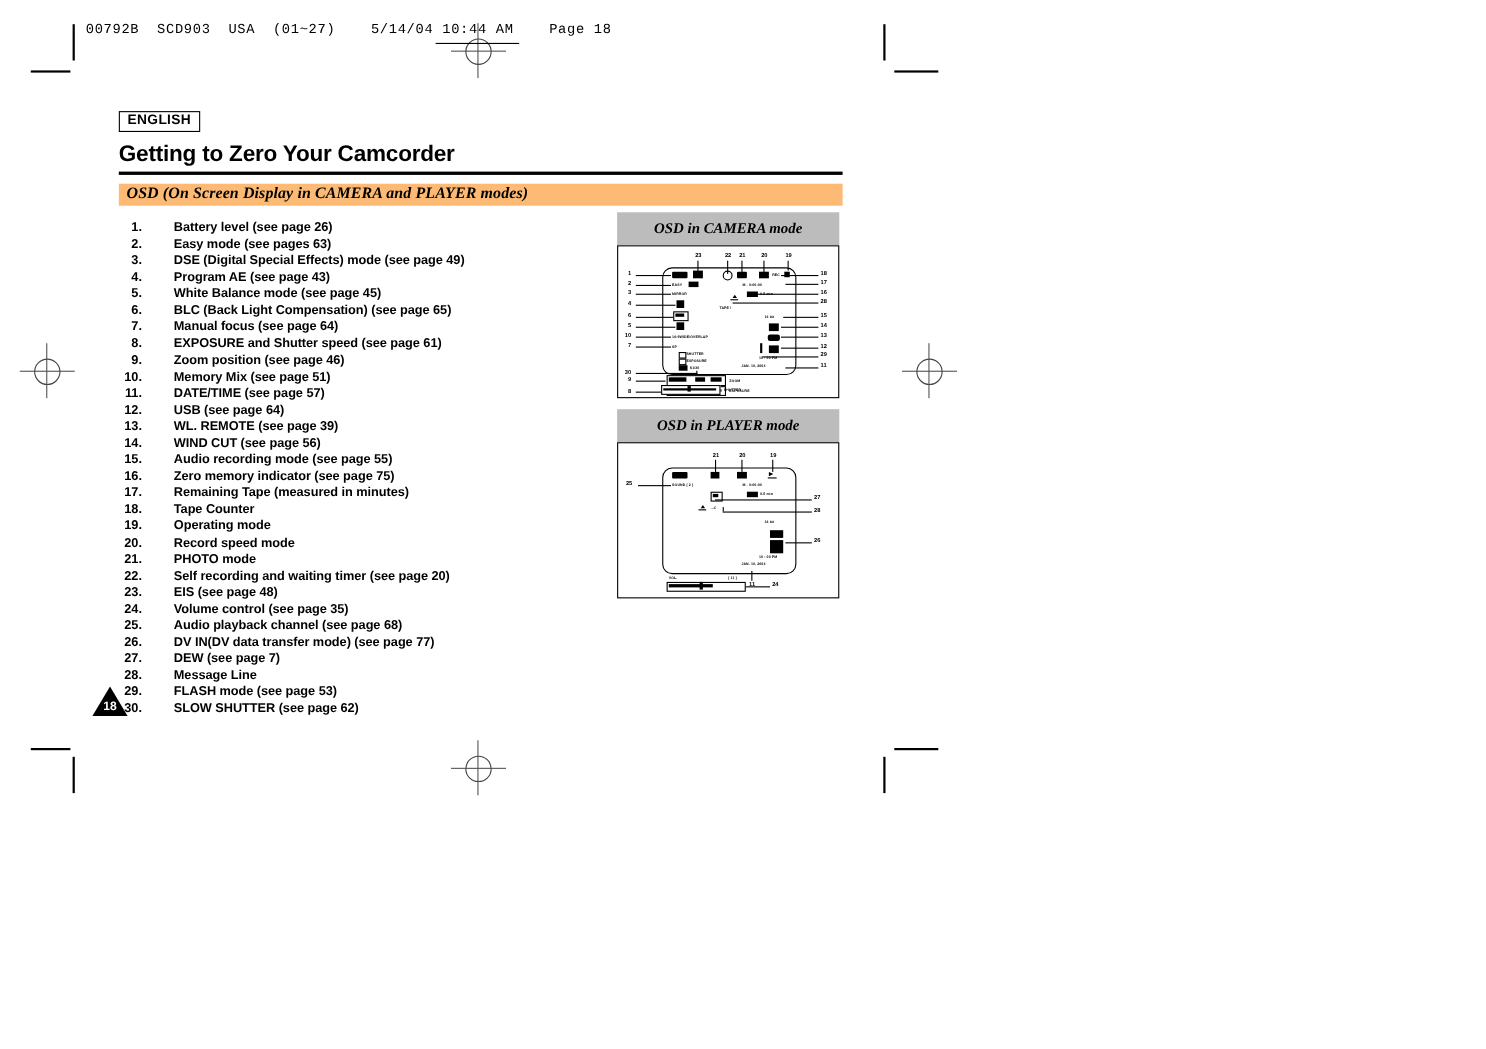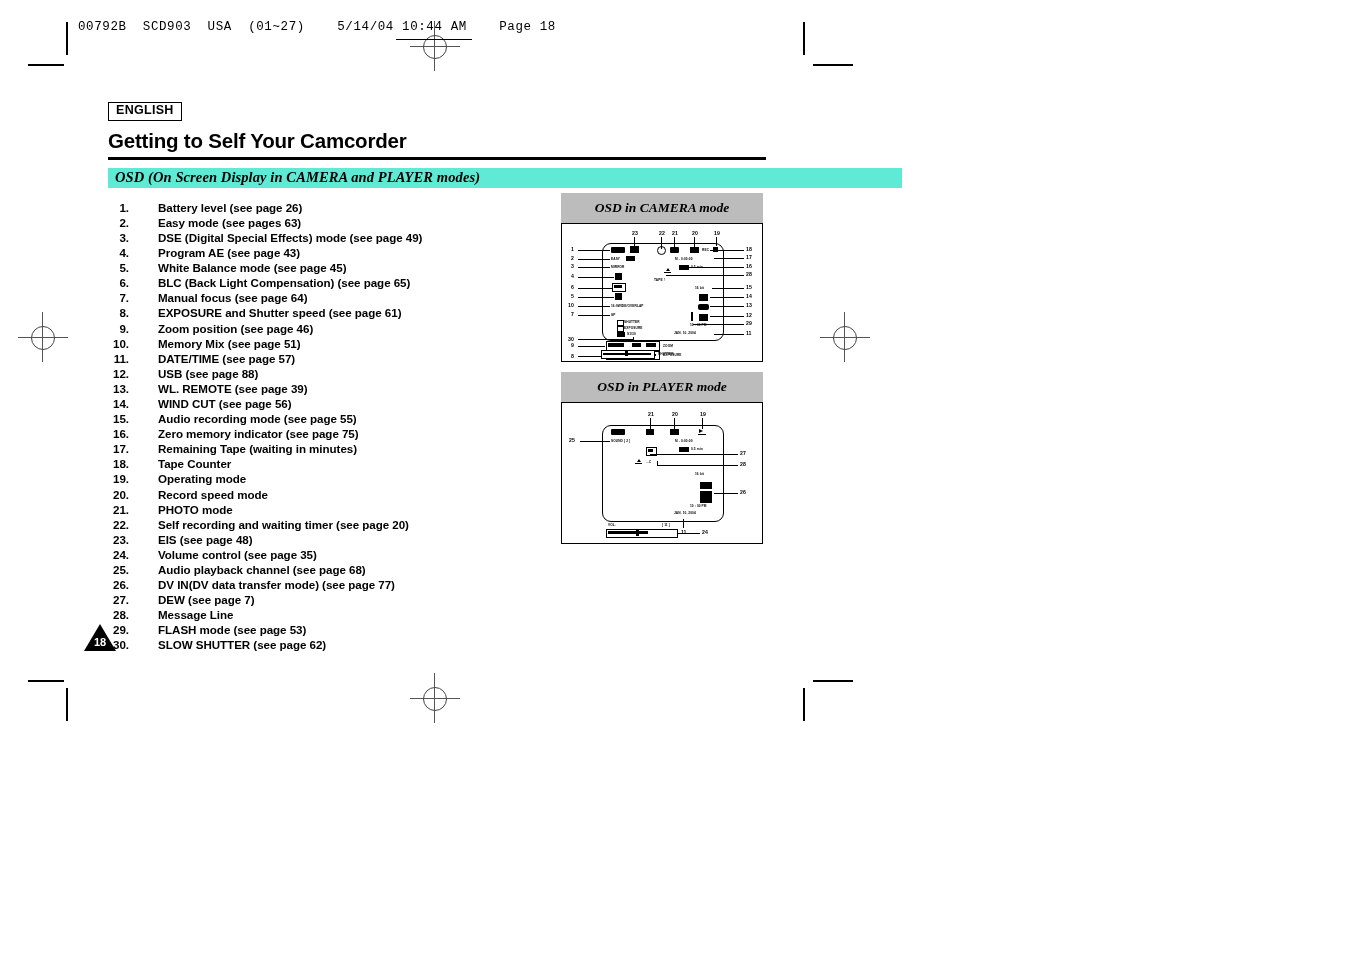--- a/index.html
+++ b/index.html
@@ -62,23 +62,23 @@
   }
 
   #title-rule {
     margin-top: 4px;
     width: 658px; height: 3px;
     background: #000;
   }
 
   #section-band {
     margin-top: 8px;
-    width: 794px;
+    width: 658px;
     height: 20px;
-    background: #5eead4;
+    background: #fdba74;
     display: flex;
     align-items: center;
   }
   #section-band span {
     font-family: "Liberation Serif", serif;
     font-style: italic;
     font-weight: bold;
     font-size: 14.5px;
     padding-left: 7px;
     letter-spacing: .1px;
@@ -238,21 +238,21 @@
 <div class="reg-line" style="left:434px; top:673px; width:1px; height:50px;"></div>
 <div class="reg-circle" style="left:423px; top:687px; width:22px; height:22px;"></div>
 
 <div id="file-strip">00792B  SCD903  USA  (01~27)    5/14/04 10:44 AM    Page 18</div>
 <div id="page-underline"></div>
 
 <div id="content">
 
   <div id="lang-badge">ENGLISH</div>
 
-  <div id="page-title">Getting to Self Your Camcorder</div>
+  <div id="page-title">Getting to Zero Your Camcorder</div>
   <div id="title-rule"></div>
 
   <div id="section-band">
     <span>OSD (On Screen Display in CAMERA and PLAYER modes)</span>
   </div>
 
   <ul id="osd-list">
       <li>
         <span class="num">1.</span>
         <span class="txt">Battery level (see page 26)</span>
@@ -292,41 +292,41 @@
       <li>
         <span class="num">10.</span>
         <span class="txt">Memory Mix (see page 51)</span>
       </li>
       <li>
         <span class="num">11.</span>
         <span class="txt">DATE/TIME (see page 57)</span>
       </li>
       <li>
         <span class="num">12.</span>
-        <span class="txt">USB (see page 88)</span>
+        <span class="txt">USB (see page 64)</span>
       </li>
       <li>
         <span class="num">13.</span>
         <span class="txt">WL. REMOTE (see page 39)</span>
       </li>
       <li>
         <span class="num">14.</span>
         <span class="txt">WIND CUT (see page 56)</span>
       </li>
       <li>
         <span class="num">15.</span>
         <span class="txt">Audio recording mode (see page 55)</span>
       </li>
       <li>
         <span class="num">16.</span>
         <span class="txt">Zero memory indicator (see page 75)</span>
       </li>
       <li>
         <span class="num">17.</span>
-        <span class="txt">Remaining Tape (waiting in minutes)</span>
+        <span class="txt">Remaining Tape (measured in minutes)</span>
       </li>
       <li>
         <span class="num">18.</span>
         <span class="txt">Tape Counter</span>
       </li>
       <li>
         <span class="num">19.</span>
         <span class="txt">Operating mode</span>
       </li>
       <li>

